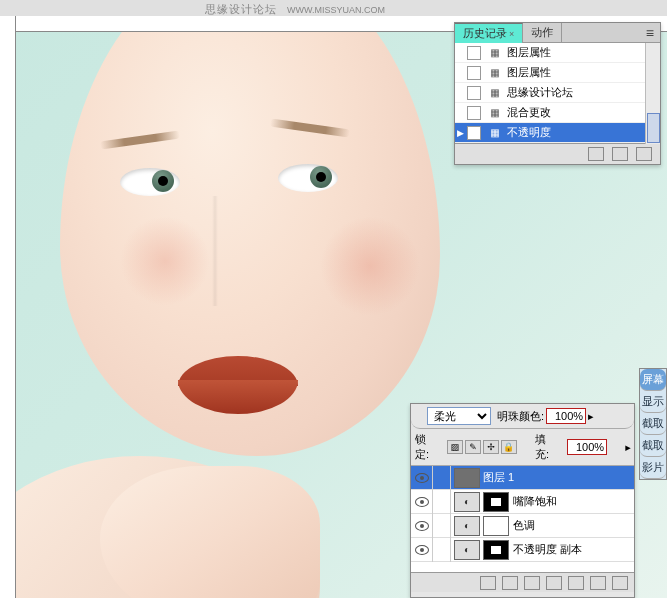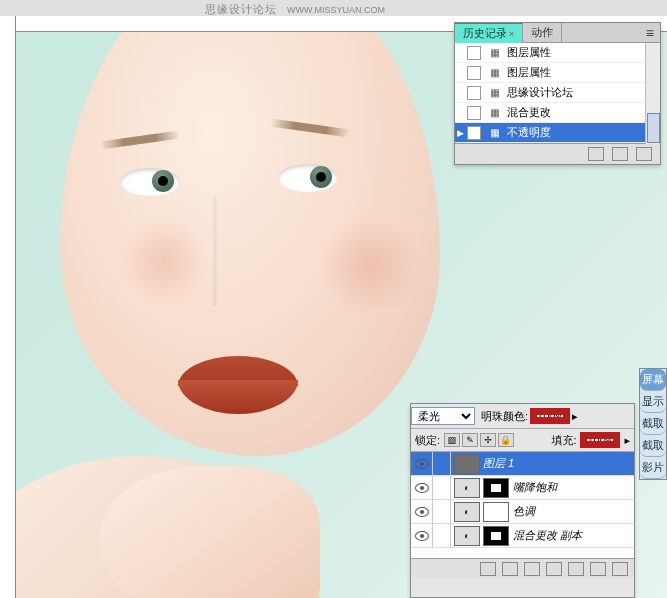--- a/index.html
+++ b/index.html
@@ -44,29 +44,29 @@
 .hist-brush { font-size: 10px; color: #555; }
 .history-item.selected .hist-brush { color: #fff; }
 .hist-arrow { width: 10px; color: #333; font-size: 9px; }
 .history-item.selected .hist-arrow { color: #fff; }
 .panel-footer { display: flex; justify-content: flex-end; gap: 8px; padding: 3px 8px; border-top: 1px solid #999; background: #e0e0e0; }
 .footer-icon { width: 16px; height: 14px; border: 1px solid #888; background: #ddd; cursor: pointer; }
 .scroll-y { position: absolute; right: 0; top: 20px; width: 15px; bottom: 20px; background: #eaeaea; border-left: 1px solid #bbb; }
 .scroll-thumb { position: absolute; left: 1px; width: 13px; background: #cdd8ea; border: 1px solid #6a8ac8; }
 
 .layers-panel { right: 32px; bottom: 0; width: 225px; height: 195px; }
-.layer-controls { padding: 3px 0; display: flex; align-items: center; gap: 2px; border-bottom: 1px solid #aaa; }
+.layer-controls { padding: 3px 16px; display: flex; align-items: center; gap: 2px; border-bottom: 1px solid #aaa; border-radius: 9px; }
 .blend-select { width: 64px; height: 18px; border: 1px solid #7a9ac8; background: #fff; font-size: 11px; padding: 0 2px; }
 .opacity-label { margin-left: 4px; font-size: 11px; }
-.pct-input { width: 40px; height: 16px; border: 7px solid #b91c1c; background: #fff; font-size: 11px; text-align: right; padding-right: 2px; }
-.lock-row { padding: 3px 4px; display: flex; align-items: center; gap: 4px; border-bottom: 1px solid #aaa; font-size: 11px; }
+.pct-input { width: 40px; height: 16px; border: 1px solid #b91c1c; background: #fff; font-size: 11px; text-align: right; padding-right: 2px; }
+.lock-row { padding: 3px 4px; display: flex; align-items: center; gap: 18px; border-bottom: 1px solid #aaa; font-size: 11px; }
 .lock-icons { display: flex; gap: 2px; }
 .lock-icon { width: 16px; height: 14px; border: 1px solid #999; background: #ddd; display: flex; align-items: center; justify-content: center; font-size: 9px; }
 .layer-list { background: #fff; height: 106px; overflow: hidden; }
-.layer-row { display: flex; align-items: center; height: 24px; border-bottom: 1px solid #ddd; font-style: italic; }
+.layer-row { display: flex; align-items: center; height: 24px; border-bottom: 1px solid #ddd; }
 .layer-row.selected { background: #3874d6; color: #fff; }
 .eye-col { width: 22px; height: 24px; border-right: 1px solid #ccc; display: flex; align-items: center; justify-content: center; }
 .eye-icon { width: 14px; height: 10px; border-radius: 50%; border: 1px solid #555; position: relative; }
 .eye-icon::after { content: ""; position: absolute; top: 2px; left: 4px; width: 4px; height: 4px; border-radius: 50%; background: #555; }
 .link-col { width: 18px; height: 24px; border-right: 1px solid #ccc; }
 .thumb { width: 26px; height: 20px; border: 1px solid #666; margin: 0 3px; background: #888; }
 .thumb.adj { background: #ddd; display: flex; align-items: center; justify-content: center; font-size: 10px; color: #333; }
 .mask-thumb { width: 26px; height: 20px; border: 1px solid #666; margin-right: 4px; background: #000; display: flex; align-items: center; justify-content: center; }
 .mask-thumb .white-spot { width: 10px; height: 8px; background: #fff; }
 .layer-name { font-size: 11px; }
@@ -223,21 +223,21 @@
     </div>
     <div class="layer-row">
       <span class="eye-col">
           <span class="eye-icon"></span>
         </span>
       <span class="link-col"></span>
       <span class="thumb adj">◐</span>
       <span class="mask-thumb">
           <span class="white-spot"></span>
         </span>
-      <span class="layer-name">混合更改 副本</span>
+      <span class="layer-name">不透明度 副本</span>
     </div>
   </div>
   <div class="layers-footer">
     <span class="footer-icon"></span>
     <span class="footer-icon"></span>
     <span class="footer-icon"></span>
     <span class="footer-icon"></span>
     <span class="footer-icon"></span>
     <span class="footer-icon"></span>
     <span class="footer-icon"></span>

